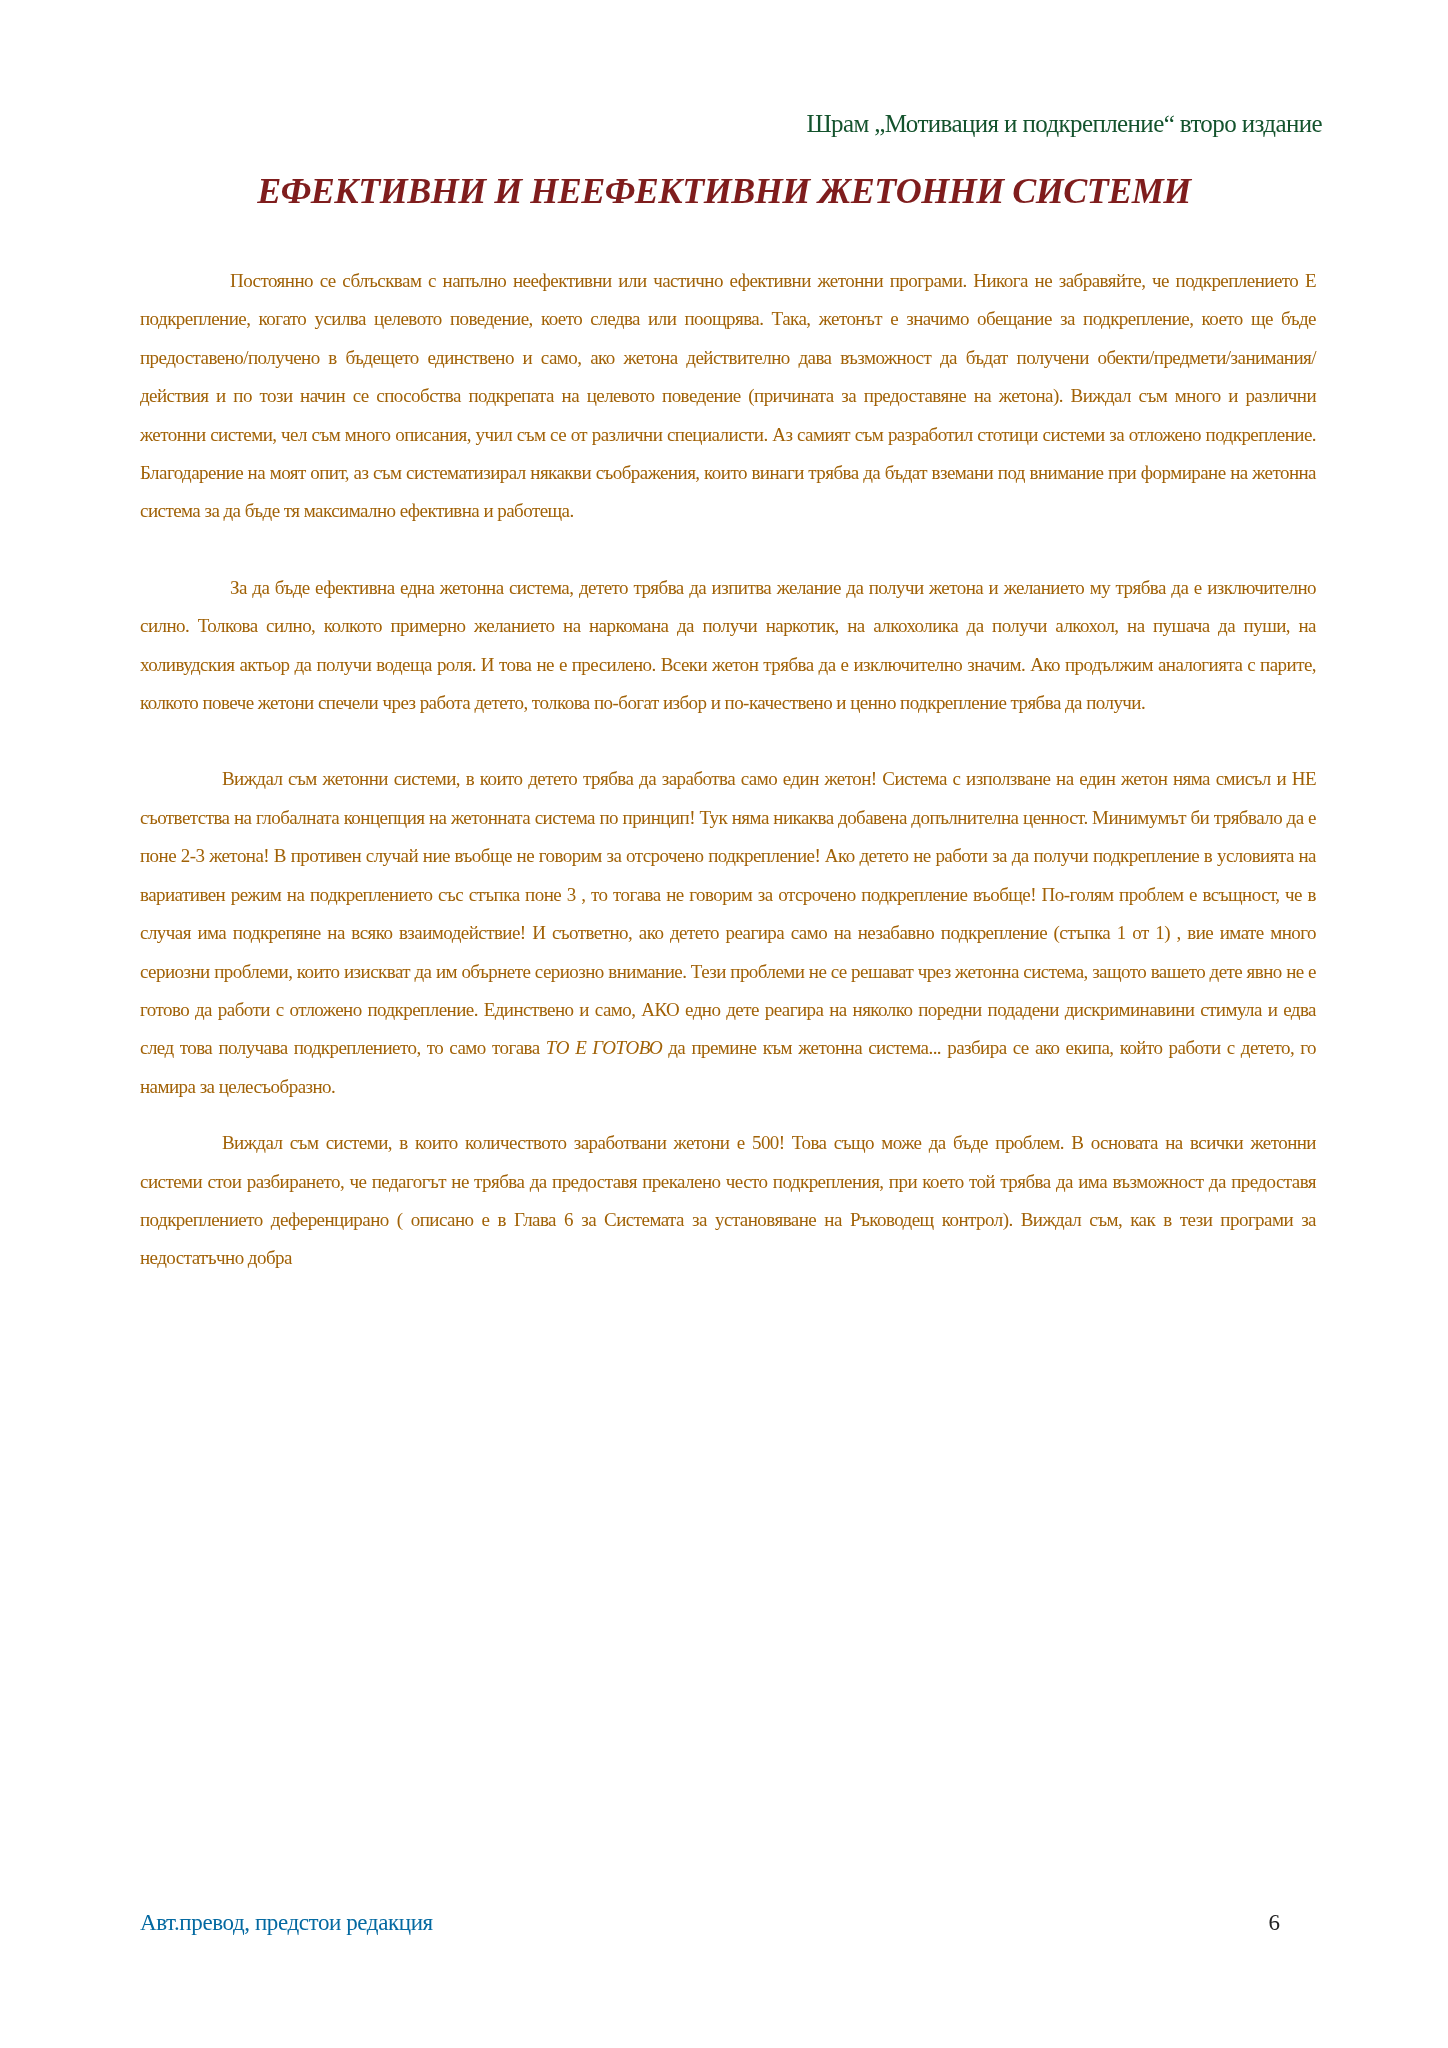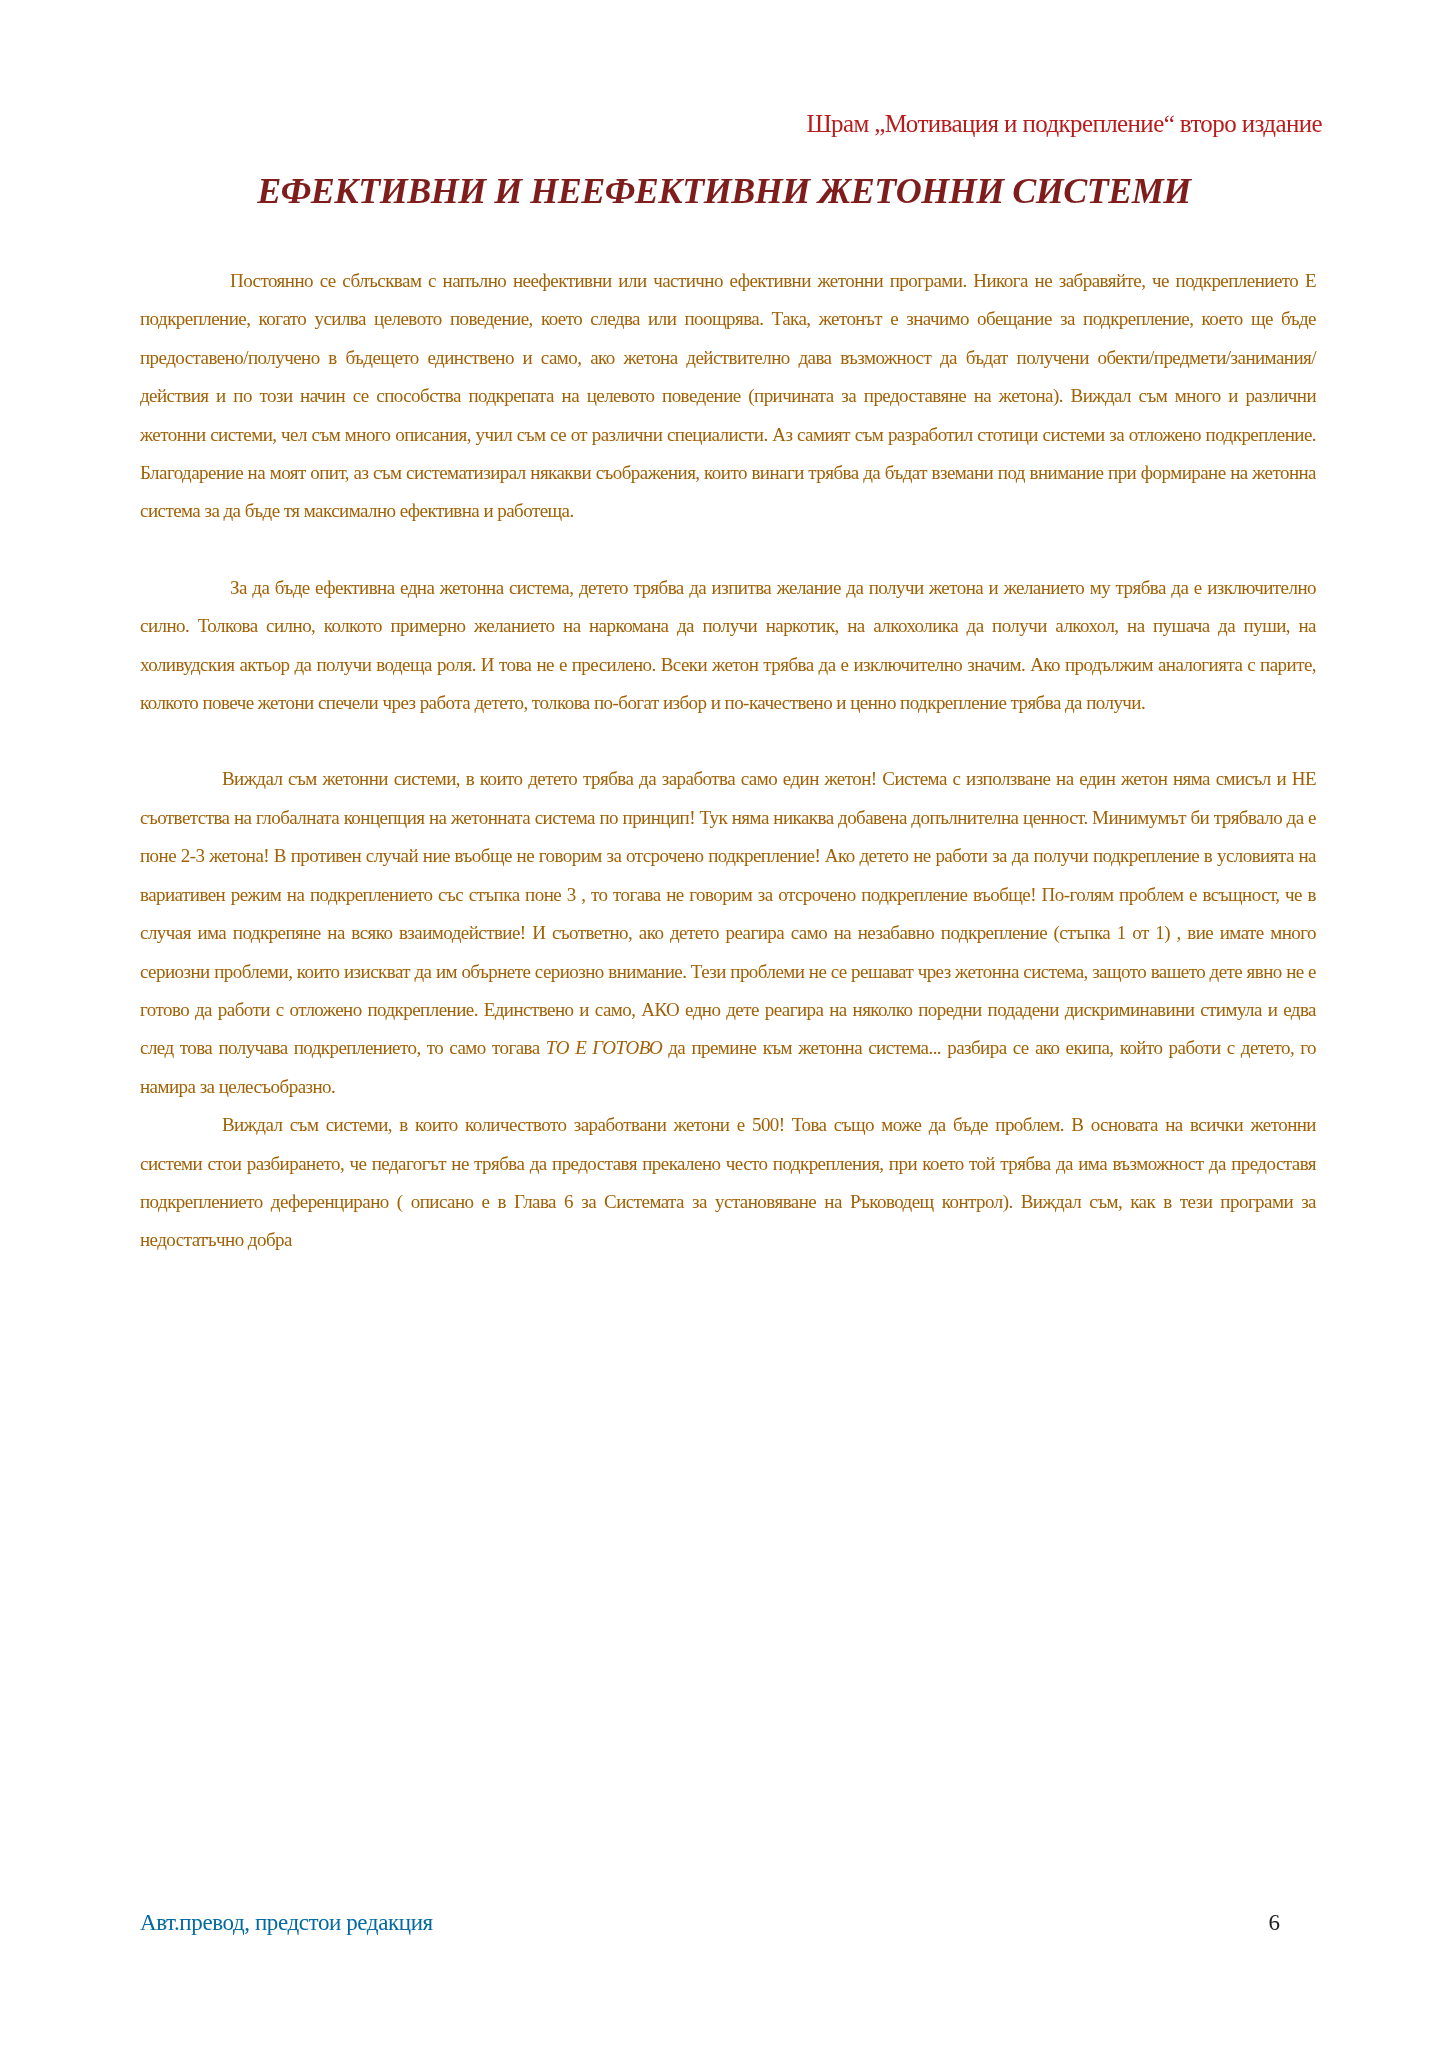--- a/index.html
+++ b/index.html
@@ -21,21 +21,21 @@
       width: 1448px;
       height: 2048px;
       background: #ffffff;
     }
     .running-header {
       position: absolute;
       top: 110px;
       right: 126px;
       font-size: 25px;
       letter-spacing: -0.6px;
-      color: #b91c1c;
+      color: #14532d;
       white-space: nowrap;
     }
     .chapter-title {
       position: absolute;
       top: 170px;
       left: 0;
       width: 1448px;
       text-align: center;
       font-size: 36px;
       font-weight: bold;
@@ -60,21 +60,21 @@
     .body-text p {
       margin: 0;
       text-indent: 90px;
     }
     .body-text p.gap-after { margin-bottom: 38px; }
     .body-text p.emph {
       font-weight: bold;
       font-style: italic;
       text-indent: 82px;
     }
-    .body-text p.indent-sm { text-indent: 82px; }
+    .body-text p.indent-sm { text-indent: 82px; margin-top: 18px; }
     .ital { font-style: italic; }
     .footer-left {
       position: absolute;
       top: 1910px;
       left: 140px;
       font-size: 23px;
       letter-spacing: -0.4px;
       color: #0369a1;
       white-space: nowrap;
     }

